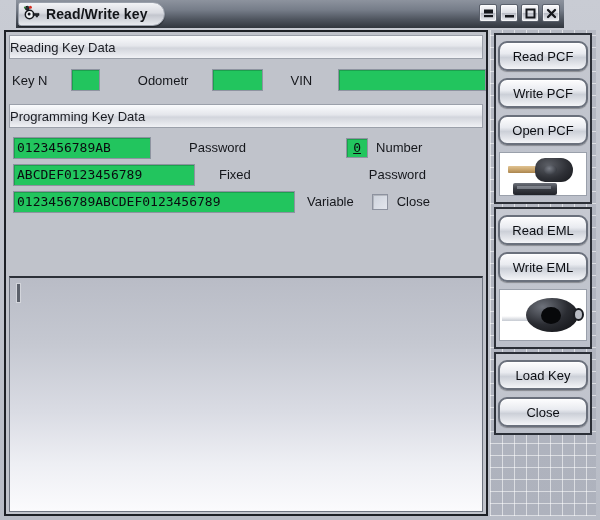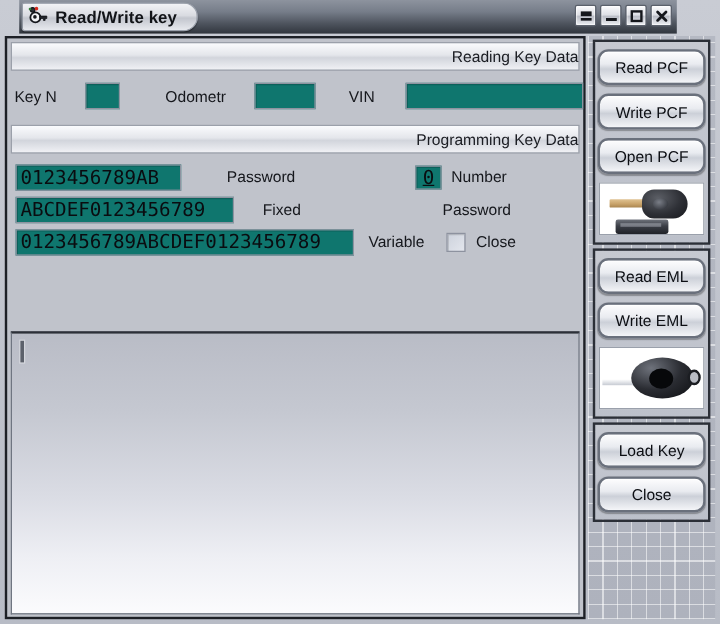--- a/index.html
+++ b/index.html
@@ -62,39 +62,39 @@
     width: 484px; height: 486px;
     background: #c0c3cb;
     border: 2px solid #1d2026;
   }
 
   .section-header {
     height: 24px;
     background: linear-gradient(180deg,#fafbfd 0%, #e4e6eb 45%, #d2d5dc 55%, #f0f1f5 100%);
     border: 1px solid #9ba0aa;
     margin: 3px 3px 0 3px;
-    display: flex; align-items: center; justify-content: flex-end;
+    display: flex; align-items: center; justify-content: flex-start;
   }
   .section-header-text {
     font-size: 13px; color: #1a1c22; white-space: nowrap;
   }
 
   .row { display: flex; align-items: center; }
 
   .lbl { font-size: 13px; color: #15171c; white-space: nowrap; }
 
   .tfield {
-    background: #0f766e;
+    background: #22c55e;
     border: 1px solid #8e93a0;
     box-shadow: inset 1px 1px 0 rgba(0,0,0,.18);
     height: 22px;
     display: flex; align-items: center;
     padding: 0 3px;
     font-family: "DejaVu Sans Mono", monospace;
-    font-size: 16px; color: #0a0c10;
+    font-size: 13px; color: #0a0c10;
     overflow: hidden; white-space: nowrap;
   }
 
   
   #reading-row { gap: 16px; padding: 10px 0 10px 6px; justify-content: flex-end; }
   #f-keyn  { width: 36px; }
   #f-odo   { width: 66px; }
   #f-vin   { width: 200px; }
 
   

